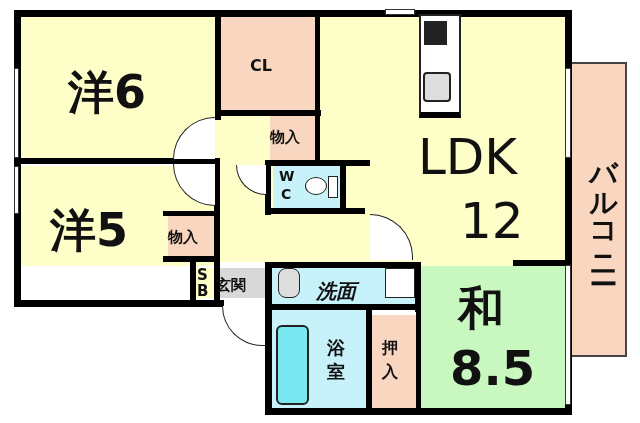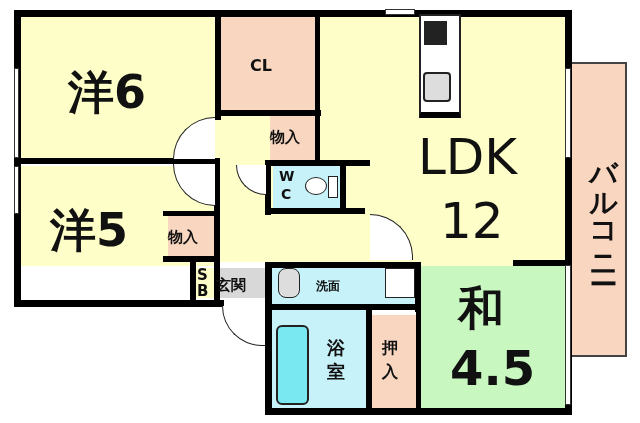--- a/index.html
+++ b/index.html
@@ -92,28 +92,28 @@
 <div class="door" style="left:222px;top:306px;width:43px;height:40px;border-radius:0 0 0 40px;border-right:none;border-top:none;"></div>
 
 <div class="lbl" style="left:68px;top:62px;font-size:46px;text-align:right;">
   <span>洋</span><span>6</span>
 </div>
 <div class="lbl" style="left:250px;top:56px;font-size:16px;">CL</div>
 <div class="lbl" style="left:270px;top:128px;font-size:15px;">物入</div>
 <div class="lbl" style="left:279px;top:168px;font-size:14px;">W</div>
 <div class="lbl" style="left:281px;top:186px;font-size:14px;">C</div>
 <div class="lbl" style="left:418px;top:128px;font-size:50px;font-weight:normal;">LDK</div>
-<div class="lbl" style="left:440px;top:192px;font-size:50px;font-weight:normal;text-align:center;">12</div>
+<div class="lbl" style="left:460px;top:192px;font-size:50px;font-weight:normal;text-align:center;">12</div>
 <div class="lbl" style="left:584px;top:142px;font-size:28px;writing-mode:vertical-rl;">バルコニー</div>
 <div class="lbl" style="left:50px;top:200px;font-size:46px;">
   <span>洋</span><span>5</span>
 </div>
 <div class="lbl" style="left:168px;top:228px;font-size:15px;">物入</div>
 <div class="lbl" style="left:197px;top:266px;font-size:15px;">S</div>
 <div class="lbl" style="left:197px;top:282px;font-size:15px;">B</div>
 <div class="lbl" style="left:216px;top:276px;font-size:15px;">玄関</div>
-<div class="lbl" style="left:316px;top:278px;font-size:12px;">洗面</div>
+<div class="lbl" style="left:316px;top:278px;font-size:20px;font-style:italic;">洗面</div>
 <div class="lbl" style="left:327px;top:336px;font-size:18px;">浴</div>
 <div class="lbl" style="left:327px;top:360px;font-size:18px;">室</div>
 <div class="lbl" style="left:382px;top:338px;font-size:16px;">押</div>
 <div class="lbl" style="left:382px;top:362px;font-size:16px;">入</div>
 <div class="lbl" style="left:458px;top:278px;font-size:46px;">和</div>
-<div class="lbl" style="left:450px;top:340px;font-size:48px;">4.5</div>
+<div class="lbl" style="left:450px;top:340px;font-size:48px;">8.5</div>
 
 </body></html>

